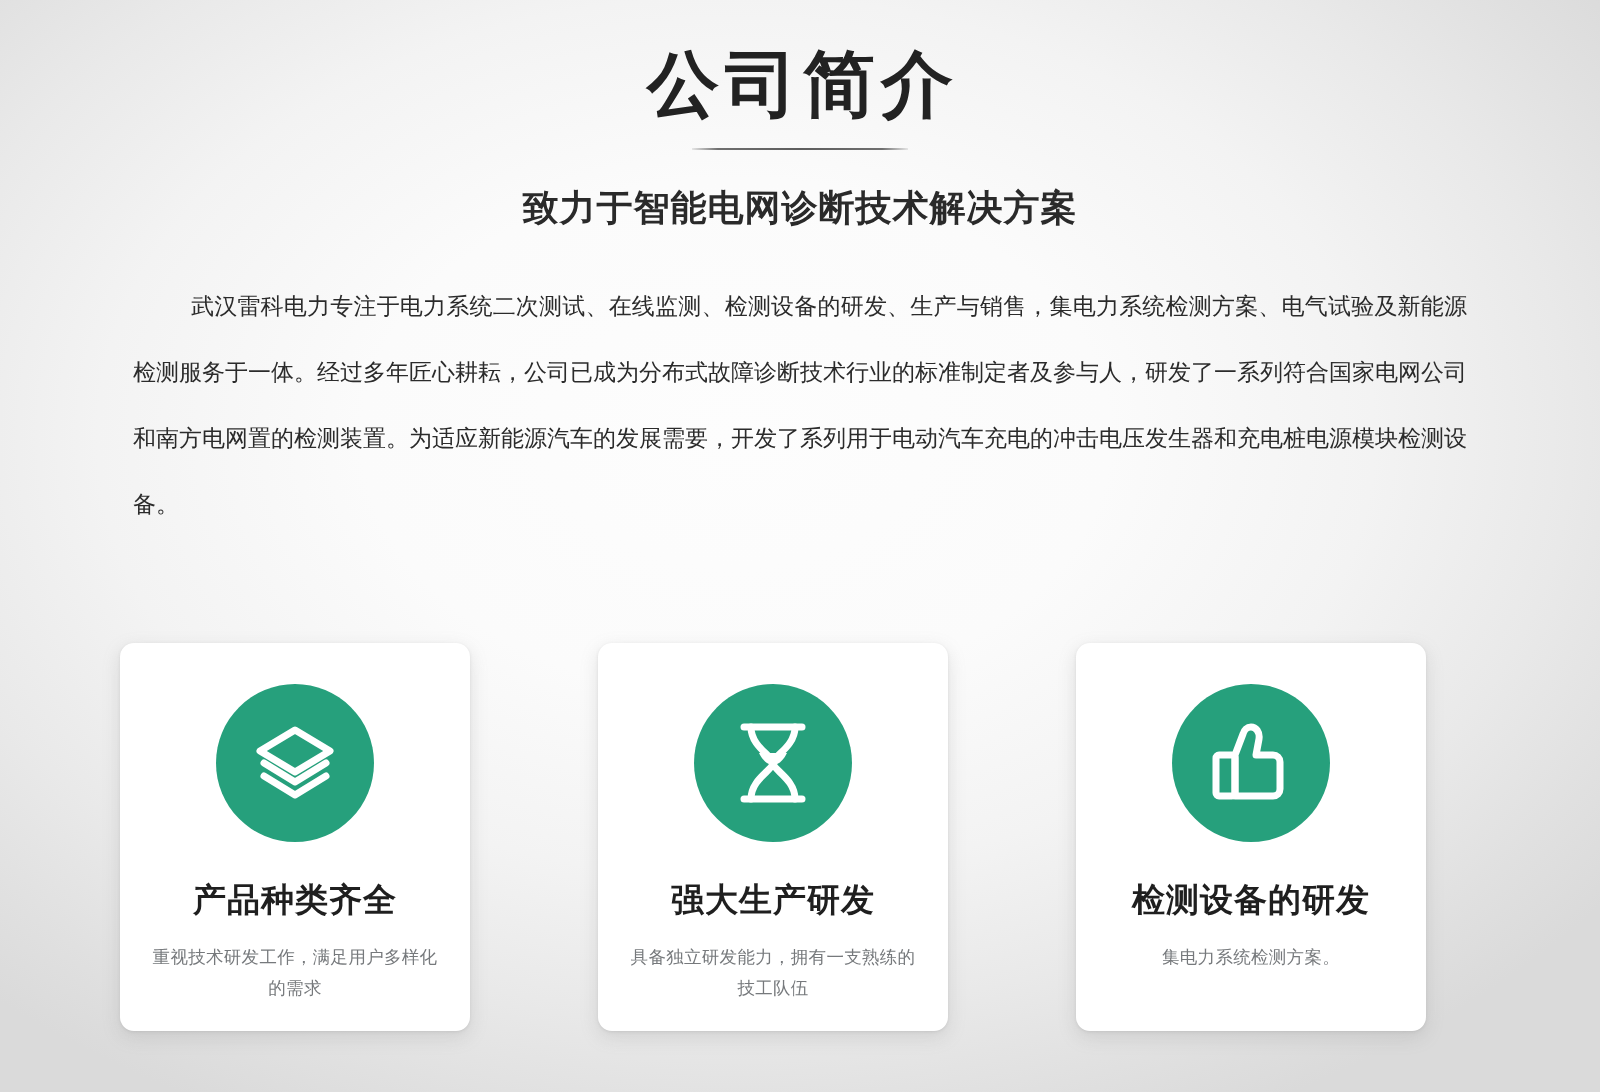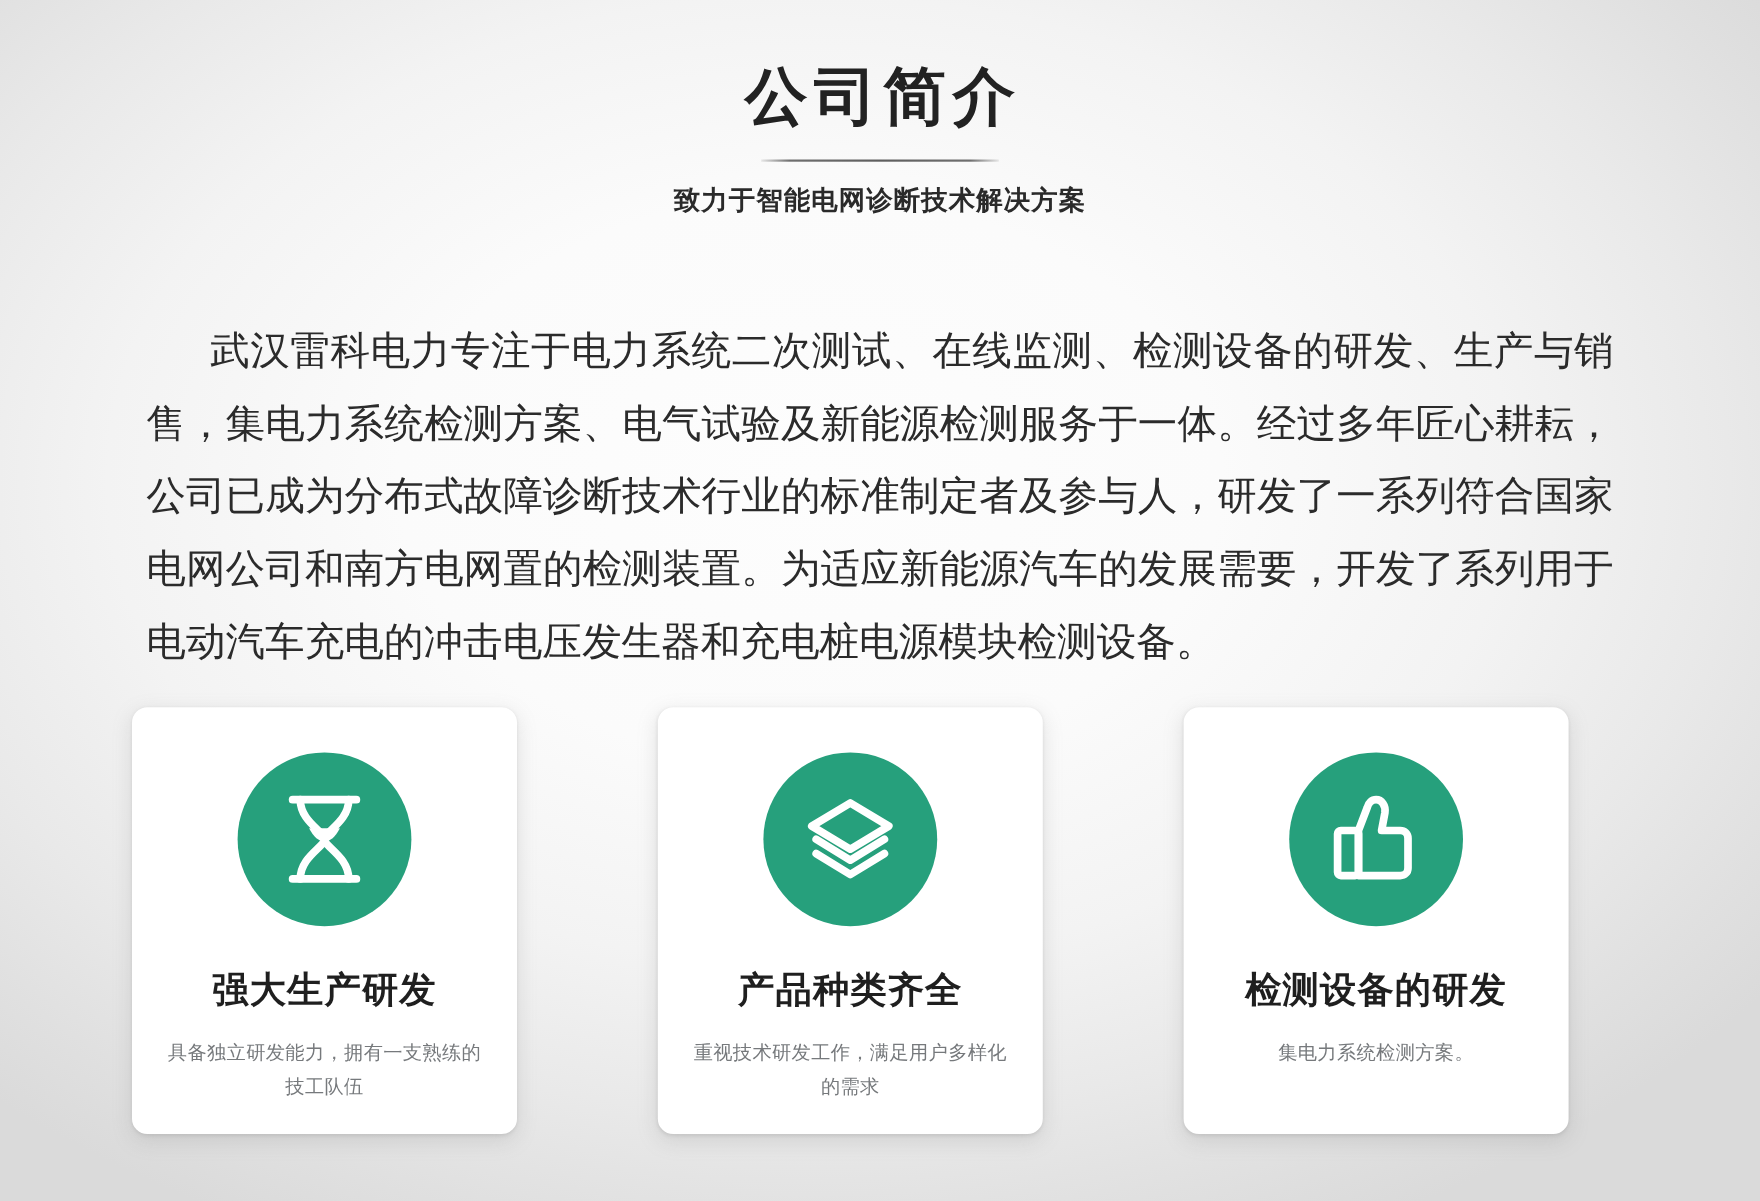--- a/index.html
+++ b/index.html
@@ -28,51 +28,51 @@
   
   .header {
     position: absolute;
     top: 0;
     left: 0;
     width: 1600px;
     text-align: center;
   }
   .page-title {
     margin: 0;
-    padding-top: 60px;
-    font-size: 57px;
+    padding-top: 48px;
+    font-size: 72px;
     line-height: 1.0;
     font-weight: 700;
     color: #222222;
     letter-spacing: 6px;
     text-indent: 6px;
   }
   .title-divider {
     width: 216px;
     height: 2px;
     margin: 28px auto 0 auto;
     background: linear-gradient(to right, rgba(120,120,120,0.15) 0%, #6f6f6f 12%, #5e5e5e 50%, #6f6f6f 88%, rgba(120,120,120,0.15) 100%);
   }
   .page-subtitle {
-    margin: 0;
+    margin: 16px;
     padding-top: 24px;
-    font-size: 24px;
+    font-size: 36px;
     line-height: 1.0;
     font-weight: 700;
     color: #2a2a2a;
     letter-spacing: 1px;
   }
 
   
   .intro {
     position: absolute;
     top: 250px;
     left: 133px;
     width: 1334px;
-    font-size: 36px;
+    font-size: 23px;
     line-height: 66px;
     color: #2b2b2b;
     text-align: justify;
     text-align-last: left;
     text-indent: 58px;
     letter-spacing: 0px;
   }
 
   
   .cards {
@@ -136,20 +136,36 @@
 
   <div class="header">
     <h1 class="page-title">公司简介</h1>
     <div class="title-divider"></div>
     <h2 class="page-subtitle">致力于智能电网诊断技术解决方案</h2>
   </div>
 
   <p class="intro">武汉雷科电力专注于电力系统二次测试、在线监测、检测设备的研发、生产与销售，集电力系统检测方案、电气试验及新能源检测服务于一体。经过多年匠心耕耘，公司已成为分布式故障诊断技术行业的标准制定者及参与人，研发了一系列符合国家电网公司和南方电网置的检测装置。为适应新能源汽车的发展需要，开发了系列用于电动汽车充电的冲击电压发生器和充电桩电源模块检测设备。</p>
 
   <div class="cards">
+
+    <div class="card">
+      <div class="icon-circle">
+        <span>
+          <svg width="86" height="86" viewBox="0 0 86 86" aria-hidden="true">
+            <g fill="none" stroke="#ffffff" stroke-width="7" stroke-linejoin="round" stroke-linecap="round">
+              <path d="M43 10 L78 31 L43 52 L8 31 Z"></path>
+              <path d="M12 43 L43 62 L74 43"></path>
+              <path d="M12 56 L43 75 L74 56"></path>
+            </g>
+          </svg>
+        </span>
+      </div>
+      <h3 class="card-title">产品种类齐全</h3>
+      <p class="card-desc">重视技术研发工作，满足用户多样化的需求</p>
+    </div>
 
     <div class="card">
       <div class="icon-circle">
         <span>
           <svg width="78" height="86" viewBox="0 0 78 86" aria-hidden="true">
             <g fill="none" stroke="#ffffff" stroke-width="7" stroke-linejoin="round" stroke-linecap="round">
               <line x1="10" y1="7" x2="68" y2="7"></line>
               <line x1="10" y1="79" x2="68" y2="79"></line>
               <path d="M17 7 C17 27 39 36 39 43 C39 50 17 59 17 79"></path>
               <path d="M61 7 C61 27 39 36 39 43 C39 50 61 59 61 79"></path>
@@ -160,36 +176,20 @@
           </svg>
         </span>
       </div>
       <h3 class="card-title">强大生产研发</h3>
       <p class="card-desc">具备独立研发能力，拥有一支熟练的技工队伍</p>
     </div>
 
     <div class="card">
       <div class="icon-circle">
         <span>
-          <svg width="86" height="86" viewBox="0 0 86 86" aria-hidden="true">
-            <g fill="none" stroke="#ffffff" stroke-width="7" stroke-linejoin="round" stroke-linecap="round">
-              <path d="M43 10 L78 31 L43 52 L8 31 Z"></path>
-              <path d="M12 43 L43 62 L74 43"></path>
-              <path d="M12 56 L43 75 L74 56"></path>
-            </g>
-          </svg>
-        </span>
-      </div>
-      <h3 class="card-title">产品种类齐全</h3>
-      <p class="card-desc">重视技术研发工作，满足用户多样化的需求</p>
-    </div>
-
-    <div class="card">
-      <div class="icon-circle">
-        <span>
           <svg width="84" height="86" viewBox="0 0 84 86" aria-hidden="true">
             <g fill="none" stroke="#ffffff" stroke-width="7" stroke-linejoin="round" stroke-linecap="round">
               <path d="M26 35 L26 76 L64 76 C68 76 71 73 71 69 L71 42 C71 38 68 35 64 35 L47 35 L50 19 C51 12 47 7 42 7 C38 7 35 10 34 14 L26 35 Z"></path>
               <rect x="7" y="35" width="19" height="41" rx="3"></rect>
             </g>
           </svg>
         </span>
       </div>
       <h3 class="card-title">检测设备的研发</h3>
       <p class="card-desc">集电力系统检测方案。</p>

